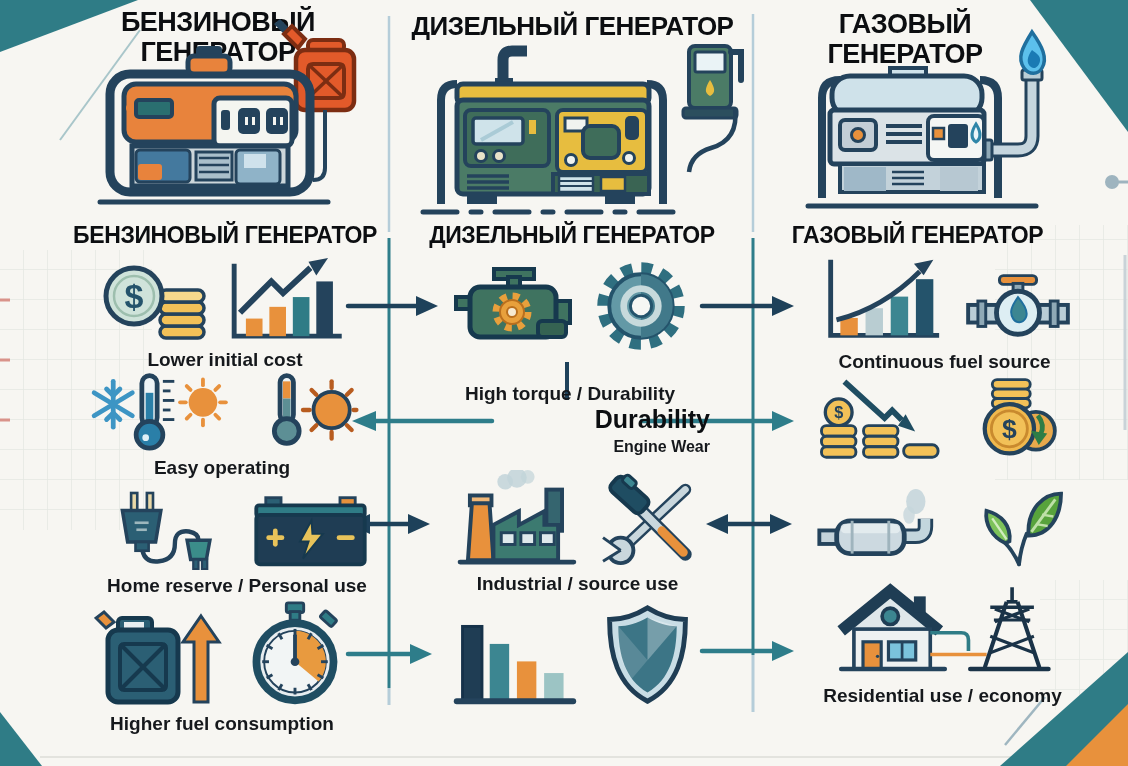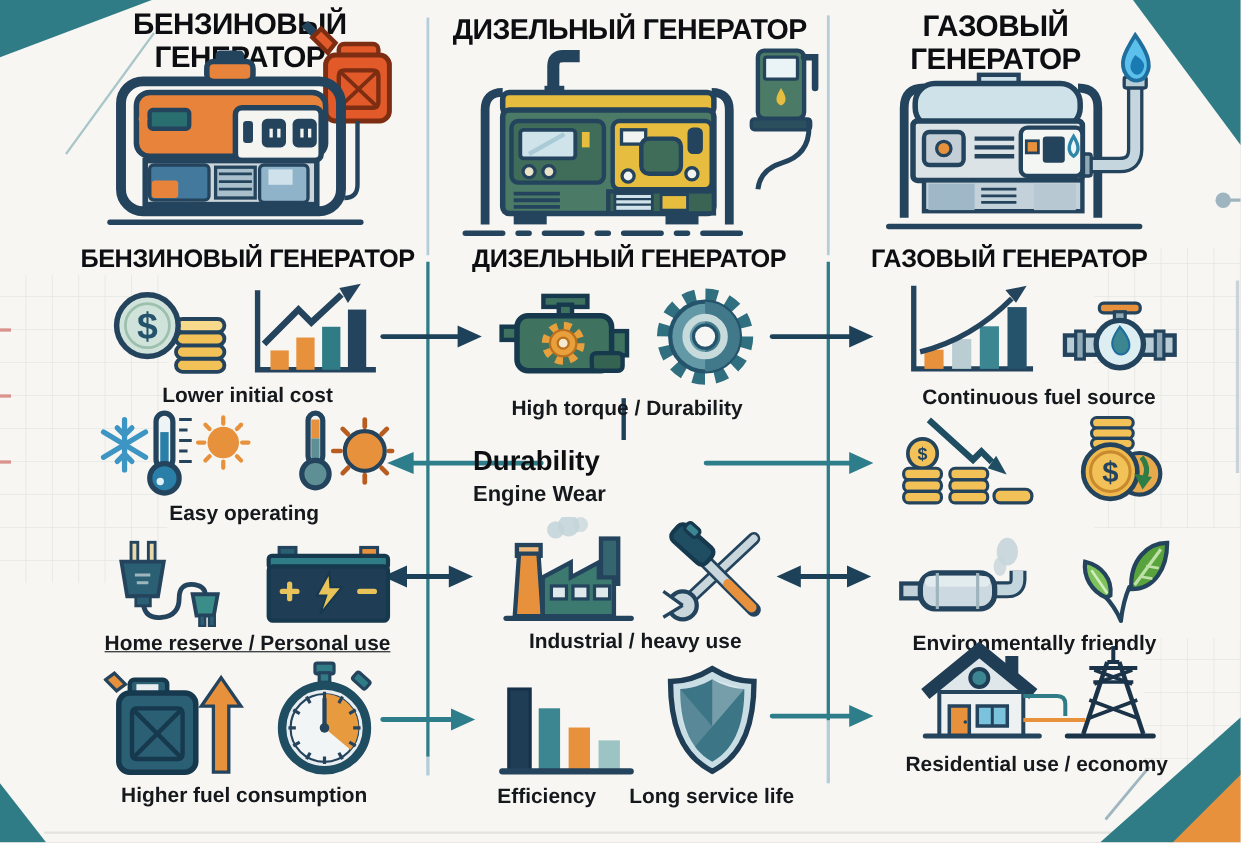--- a/index.html
+++ b/index.html
@@ -9,23 +9,23 @@
   svg{display:block;}
   .rtitle{font-weight:800;font-size:27px;line-height:1.1;text-align:center;color:#0c0e11;letter-spacing:-.5px;}
   .rtitle.one{font-size:26px;white-space:nowrap;}
   .shead{font-weight:800;font-size:23px;text-align:center;color:#0c0e11;white-space:nowrap;letter-spacing:-.4px;}
   .cell{position:absolute;display:flex;flex-direction:column;align-items:center;}
   .icons{display:flex;align-items:flex-end;justify-content:center;gap:16px;}
   .icons.mid{align-items:center;}
   .cap{font-weight:700;font-size:19px;line-height:1.12;text-align:center;color:#15181c;margin-top:5px;}
   .caps{display:flex;width:100%;margin-top:5px;align-items:flex-end;}
   .caps .cap{flex:1;margin-top:0;}
-  .node{position:absolute;text-align:left;}
+  .node{position:absolute;text-align:right;}
   .node-title{font-weight:800;font-size:25px;color:#0c0e11;}
-  .node-sub{font-weight:700;font-size:20px;color:#15181c;margin-top:4px;}
+  .node-sub{font-weight:700;font-size:16px;color:#15181c;margin-top:4px;}
 </style>
 </head>
 <body>
 
 <div class="canvas">
 
   <svg class="abs" style="left:0;top:0;" width="1128" height="766" viewBox="0 0 1128 766">
     <defs>
       <pattern id="grid" width="24" height="30" patternUnits="userSpaceOnUse">
         <path d="M24,0 V30 M0,30 H24" stroke="#e2e6e1" stroke-width="1.5" fill="none"></path>
@@ -300,21 +300,21 @@
           <line x1="67" y1="23" x2="72" y2="28"></line>
             <line x1="104" y1="60" x2="109" y2="65"></line>
           <line x1="67" y1="65" x2="72" y2="60"></line>
             <line x1="104" y1="28" x2="109" y2="23"></line>
         </g>
       </svg>
     </div>
     <div class="cap">Easy operating</div>
   </div>
 
-  <div class="cell" style="left:85px;top:486px;width:280px;text-decoration:underline;">
+  <div class="cell" style="left:97px;top:486px;width:280px;">
     <div class="icons">
       <svg width="130" height="84" viewBox="0 0 130 96">
         <rect x="24" y="8" width="7" height="20" fill="#e8d8a8" stroke="#24435c" stroke-width="3"></rect>
         <rect x="42" y="8" width="7" height="20" fill="#e8d8a8" stroke="#24435c" stroke-width="3"></rect>
         <polygon points="14,28 58,28 52,64 20,64" fill="#2b5f74" stroke="#24435c" stroke-width="4"></polygon>
         <line x1="28" y1="42" x2="44" y2="42" stroke="#9db7bd" stroke-width="3"></line>
         <line x1="30" y1="50" x2="42" y2="50" stroke="#9db7bd" stroke-width="3"></line>
         <rect x="29" y="64" width="15" height="10" fill="#2b5f74" stroke="#24435c" stroke-width="3"></rect>
         <path d="M37,74 Q40,88 56,86 Q74,84 74,66 Q74,50 90,52 Q101,54 101,62" fill="none" stroke="#24435c" stroke-width="5"></path>
         <polygon points="88,62 114,62 110,84 92,84" fill="#3b8d8a" stroke="#24435c" stroke-width="4"></polygon>
@@ -372,21 +372,21 @@
         </g>
         <line x1="56" y1="64" x2="56" y2="36" stroke="#24435c" stroke-width="4"></line>
         <circle cx="56" cy="64" r="4.5" fill="#24435c"></circle>
       </svg>
     </div>
     <div class="caps">
       <div class="cap">Higher fuel consumption</div>
     </div>
   </div>
 
-  <div class="cell" style="left:425px;top:256px;width:290px;">
+  <div class="cell" style="left:425px;top:256px;width:290px;gap:22px;">
     <div class="icons mid">
       <svg width="125" height="86" viewBox="0 0 125 86">
         <rect x="44" y="6" width="40" height="10" fill="#3f7360" stroke="#16394e" stroke-width="4"></rect>
         <rect x="58" y="14" width="12" height="12" fill="#3f7360" stroke="#16394e" stroke-width="4"></rect>
         <rect x="6" y="34" width="16" height="12" fill="#3f7360" stroke="#16394e" stroke-width="4"></rect>
         <rect x="104" y="38" width="16" height="22" fill="#3f7360" stroke="#16394e" stroke-width="4"></rect>
         <rect x="20" y="24" width="86" height="50" rx="10" fill="#3f7360" stroke="#16394e" stroke-width="5"></rect>
         <rect x="88" y="58" width="28" height="16" rx="4" fill="#356352" stroke="#16394e" stroke-width="4"></rect>
         <circle cx="62" cy="49" r="15" fill="none" stroke="#e8a03c" stroke-width="9" stroke-dasharray="6.3 5.5"></circle>
         <circle cx="62" cy="49" r="12" fill="#e8a03c" stroke="#b96f1e" stroke-width="2"></circle>
@@ -432,42 +432,38 @@
         <line x1="22" y1="82" x2="4" y2="93" stroke="#24435c" stroke-width="3"></line>
         <line x1="38" y1="36" x2="88" y2="86" stroke="#24435c" stroke-width="13" stroke-linecap="round"></line>
         <line x1="40" y1="38" x2="64" y2="62" stroke="#c9d7dd" stroke-width="8" stroke-linecap="round"></line>
         <line x1="64" y1="62" x2="86" y2="84" stroke="#e8913c" stroke-width="9" stroke-linecap="round"></line>
         <g transform="rotate(42 30 28)">
           <rect x="8" y="16" width="42" height="19" rx="6" fill="#1f4d62" stroke="#16394e" stroke-width="4"></rect>
           <rect x="13" y="11" width="14" height="9" rx="3" fill="#3c8691" stroke="#16394e" stroke-width="3"></rect>
         </g>
       </svg>
     </div>
-    <div class="cap">Industrial / heavy use</div>
+    <div class="cap">Industrial / source use</div>
   </div>
 
   <div class="cell" style="left:422px;top:602px;width:300px;">
     <div class="icons">
       <svg width="135" height="102" viewBox="0 0 135 105">
         <rect x="14" y="20" width="20" height="76" fill="#1f3d54" stroke="#16324a" stroke-width="3"></rect>
         <rect x="42" y="38" width="20" height="58" fill="#3c8691"></rect>
         <rect x="70" y="56" width="20" height="40" fill="#e8913c"></rect>
         <rect x="98" y="68" width="20" height="28" fill="#9cc4c4"></rect>
         <line x1="8" y1="97" x2="128" y2="97" stroke="#24435c" stroke-width="6" stroke-linecap="round"></line>
       </svg>
       <svg width="100" height="107" viewBox="0 0 95 110">
         <path d="M47,6 C60,14 74,18 86,18 C86,54 78,86 47,102 C16,86 8,54 8,18 C20,18 34,14 47,6 Z" fill="#c9dde5" stroke="#1f3d54" stroke-width="5"></path>
         <path d="M47,16 C57,22 68,25 77,25 C77,54 70,80 47,93 C24,80 17,54 17,25 C26,25 37,22 47,16 Z" fill="#3c7586"></path>
         <polygon points="47,16 77,25 47,60" fill="#ffffff" opacity=".3"></polygon>
         <polygon points="47,60 17,25 17,54 30,80" fill="#ffffff" opacity=".15"></polygon>
       </svg>
-    </div>
-    <div class="caps">
-      <div class="cap">Efficiency</div>
-      <div class="cap">Long service life</div>
     </div>
   </div>
 
   <div class="cell" style="left:792px;top:254px;width:305px;align-items:center;">
     <div class="icons">
       <svg width="130" height="92" viewBox="0 0 130 95">
         <path d="M12,6 L12,84 L124,84" fill="none" stroke="#24435c" stroke-width="5"></path>
         <rect x="22" y="66" width="18" height="18" fill="#e8913c"></rect>
         <rect x="48" y="56" width="18" height="28" fill="#b9cdd2"></rect>
         <rect x="74" y="44" width="18" height="40" fill="#3c8691"></rect>
@@ -534,21 +530,20 @@
         <path d="M50,84 Q52,66 58,52" fill="none" stroke="#24435c" stroke-width="4" stroke-linecap="round"></path>
         <path d="M50,84 Q44,70 34,60" fill="none" stroke="#24435c" stroke-width="4" stroke-linecap="round"></path>
         <path d="M60,54 C58,26 76,10 94,10 C94,34 82,54 60,54 Z" fill="#58a33c" stroke="#24435c" stroke-width="4"></path>
         <line x1="63" y1="50" x2="88" y2="16" stroke="#bfe0a8" stroke-width="3"></line>
         <line x1="68" y1="42" x2="80" y2="44" stroke="#bfe0a8" stroke-width="2.5"></line>
         <line x1="74" y1="32" x2="86" y2="34" stroke="#bfe0a8" stroke-width="2.5"></line>
         <path d="M36,62 C22,56 14,42 16,28 C32,32 42,44 40,60 Z" fill="#7dc25a" stroke="#24435c" stroke-width="4"></path>
         <line x1="37" y1="58" x2="22" y2="36" stroke="#d2ecc0" stroke-width="2.5"></line>
       </svg>
     </div>
-    <div class="cap">Environmentally friendly</div>
   </div>
 
   <div class="cell" style="left:790px;top:580px;width:305px;">
     <div class="icons">
       <svg width="250" height="100" viewBox="0 0 240 110">
         <g>
           <polygon points="16,54 62,18 108,54" fill="#dfe7ea"></polygon>
           <path d="M8,56 L62,12 L116,56" fill="none" stroke="#1f3d54" stroke-width="13"></path>
           <rect x="88" y="18" width="13" height="18" fill="#1f3d54"></rect>
           <circle cx="62" cy="40" r="9" fill="#3c8691" stroke="#1f3d54" stroke-width="4"></circle>

